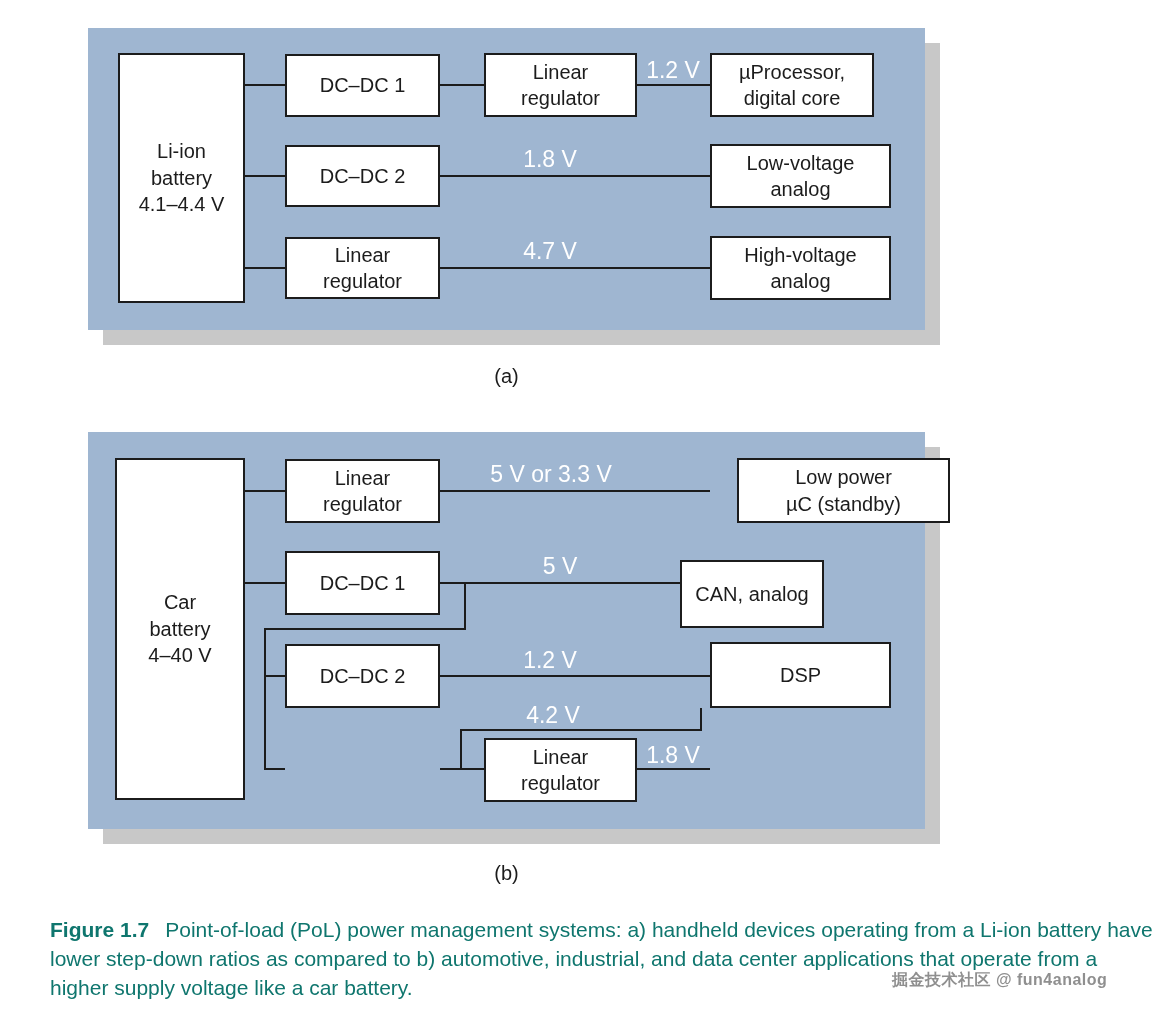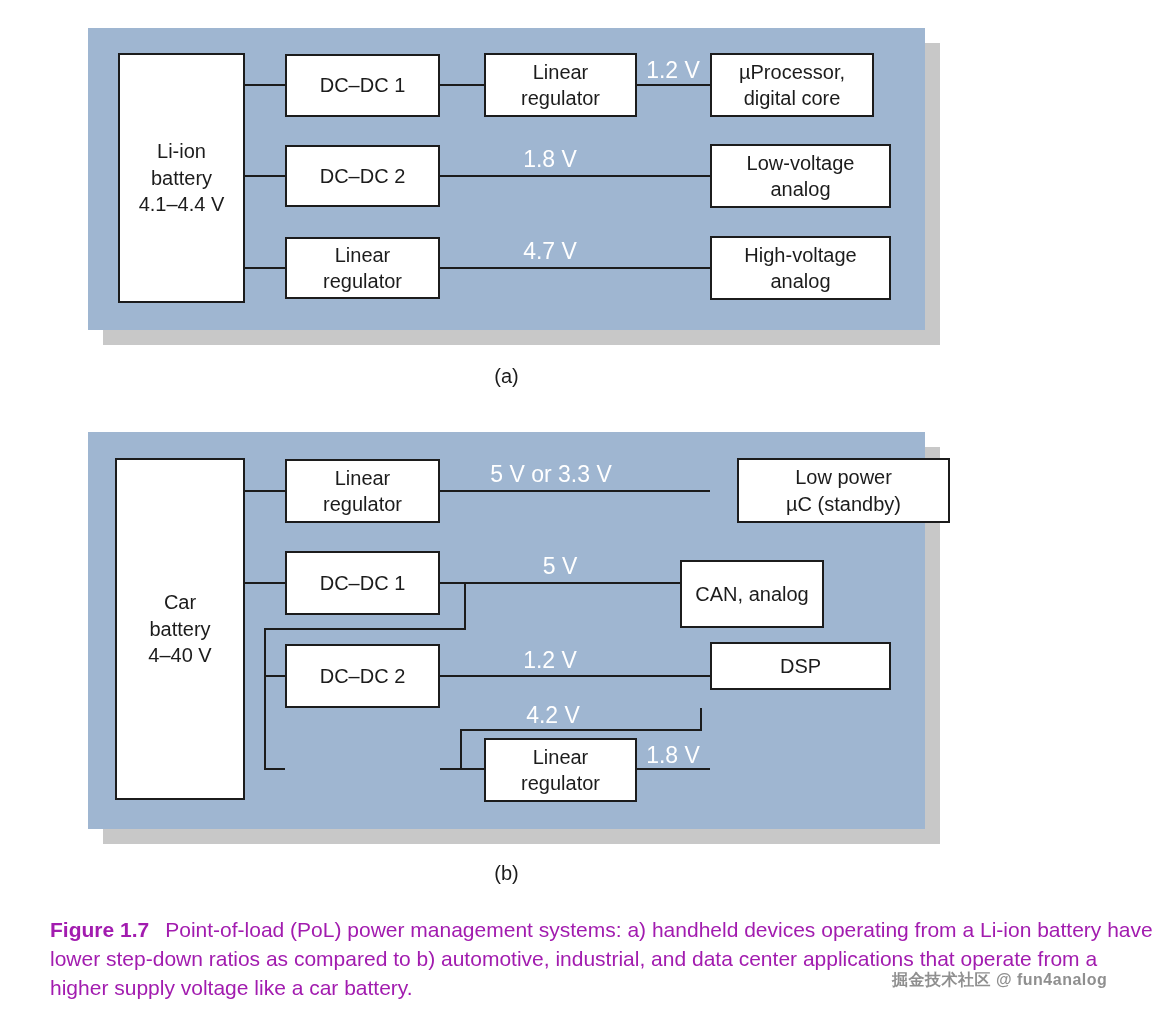--- a/index.html
+++ b/index.html
@@ -48,21 +48,21 @@
     color: #1c1c1c;
     text-align: center;
   }
   .caption {
     position: absolute;
     left: 50px;
     top: 916px;
     width: 1108px;
     font-size: 21px;
     line-height: 1.38;
-    color: #a21caf;
+    color: #0f766e;
   }
   .caption .fig-label { font-weight: bold; margin-right: 16px; }
   .watermark {
     position: absolute;
     left: 852px;
     top: 970px;
     font-size: 16px;
     font-weight: bold;
     color: var(--watermark, #8f8f8f);
     letter-spacing: 0.5px;
@@ -129,21 +129,21 @@
   <div class="bx" style="left:115px; top:458px; width:130px; height:342px;">Car
 battery
 4–40 V</div>
   <div class="bx" style="left:285px; top:459px; width:155px; height:64px;">Linear
 regulator</div>
   <div class="bx" style="left:737px; top:458px; width:213px; height:65px;text-align:center;">Low power
 µC (standby)</div>
   <div class="bx" style="left:285px; top:551px; width:155px; height:64px;">DC–DC 1</div>
   <div class="bx" style="left:680px; top:549px; width:144px; height:68px;margin-top:11px;">CAN, analog</div>
   <div class="bx" style="left:285px; top:644px; width:155px; height:64px;">DC–DC 2</div>
-  <div class="bx" style="left:710px; top:642px; width:181px; height:48px;">DSP</div>
+  <div class="bx" style="left:710px; top:642px; width:181px; height:66px;">DSP</div>
   <div class="bx" style="left:484px; top:738px; width:153px; height:64px;">Linear
 regulator</div>
 
   <div class="vlabel" style="left:481px; top:461px; width:140px;">5 V or 3.3 V</div>
   <div class="vlabel" style="left:515px; top:553px; width:90px;">5 V</div>
   <div class="vlabel" style="left:505px; top:647px; width:90px;">1.2 V</div>
   <div class="vlabel" style="left:508px; top:702px; width:90px;">4.2 V</div>
   <div class="vlabel" style="left:628px; top:742px; width:90px;">1.8 V</div>
 
   <div class="panel-caption" style="left:88px; top:862px; width:837px;">(b)</div>

